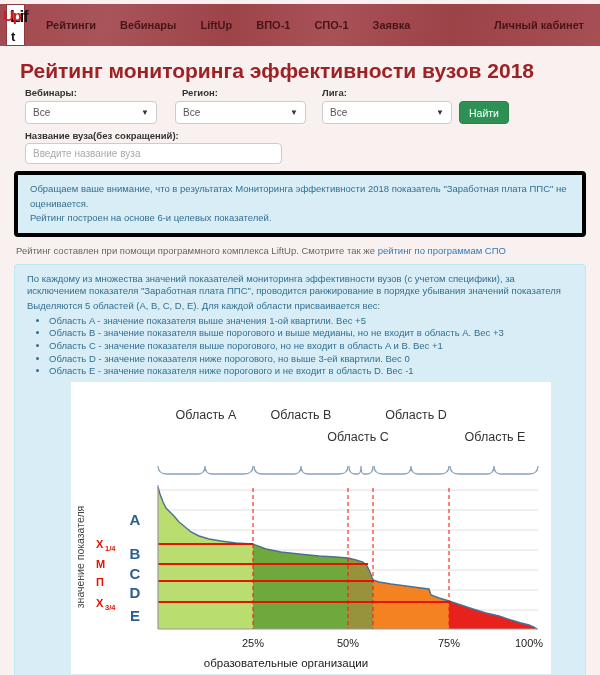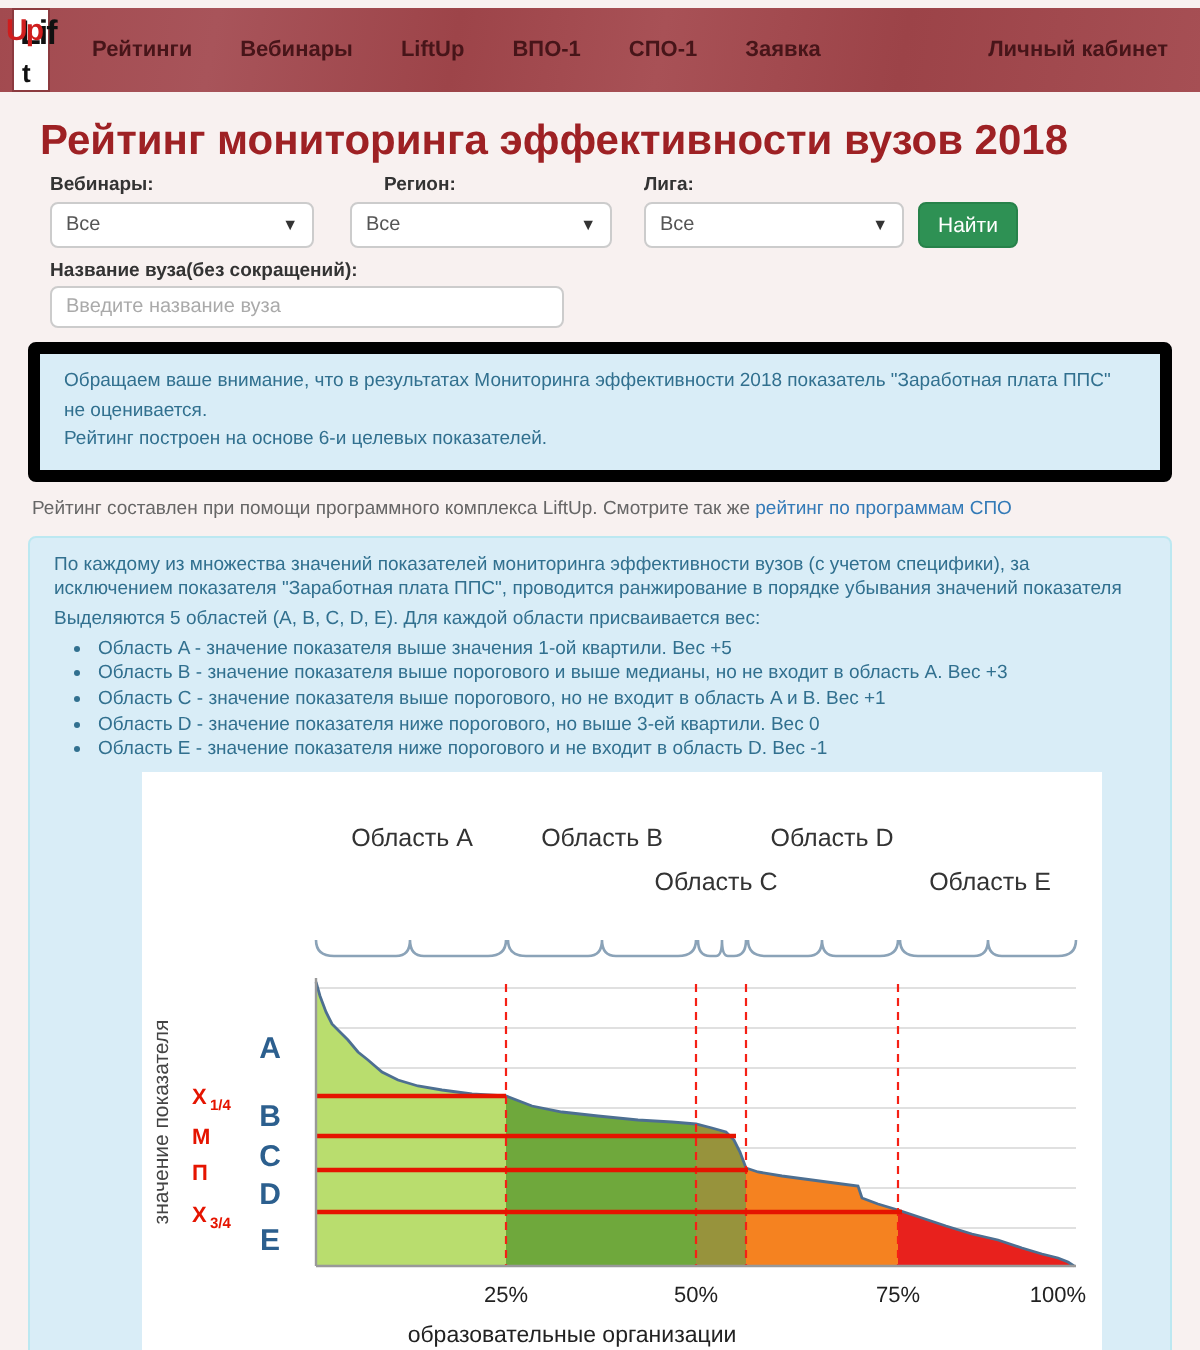--- a/index.html
+++ b/index.html
@@ -50,21 +50,21 @@
   .btn-green { background:#2e9154; border:1px solid #27824a;}
   .btn-info { background:#5bc0de; border:1px solid #46b8da;}
   .f-input {
     position:absolute; left:25px; top:56px; width:257px; height:21px;
     border:1px solid #ccc; border-radius:4px; font-size:10px; padding:0 7px;
     color:#333; font-family:"Liberation Sans", sans-serif;
   }
   .f-input::placeholder { color:#aaa; }
   
   .notice {
-    margin:8px 14px 0; background:#d9edf7; border:6px solid #000000;
+    margin:8px 14px 0; background:#d9edf7; border:4px solid #000000;
     border-radius:4px; padding:7px 12px; color:#31708f;
     font-size:9.5px; line-height:1.55;
   }
   .subline {
     margin:8px 16px 0; display:flex; justify-content:space-between;
     font-size:9.5px; color:#666;
   }
   .subline a { color:#337ab7; text-decoration:none; cursor:pointer; }
   .method-box {
     margin:8px 14px 0; background:#d9edf7; border:1px solid #bce8f1;
@@ -100,21 +100,21 @@
 
 <h1 class="page-title">Рейтинг мониторинга эффективности вузов 2018</h1>
 
 <div class="filters">
   <span class="f-label" style="left:25px; top:0;">Вебинары:</span>
   <div class="f-select" style="left:25px; width:132px;">
     <span>Все</span>
     <span class="caret">▼</span>
   </div>
 
-  <span class="f-label" style="left:192px; top:0;">Регион:</span>
+  <span class="f-label" style="left:182px; top:0;">Регион:</span>
   <div class="f-select" style="left:175px; width:131px;">
     <span>Все</span>
     <span class="caret">▼</span>
   </div>
 
   <span class="f-label" style="left:322px; top:0;">Лига:</span>
   <div class="f-select" style="left:322px; width:130px;">
     <span>Все</span>
     <span class="caret">▼</span>
   </div>

